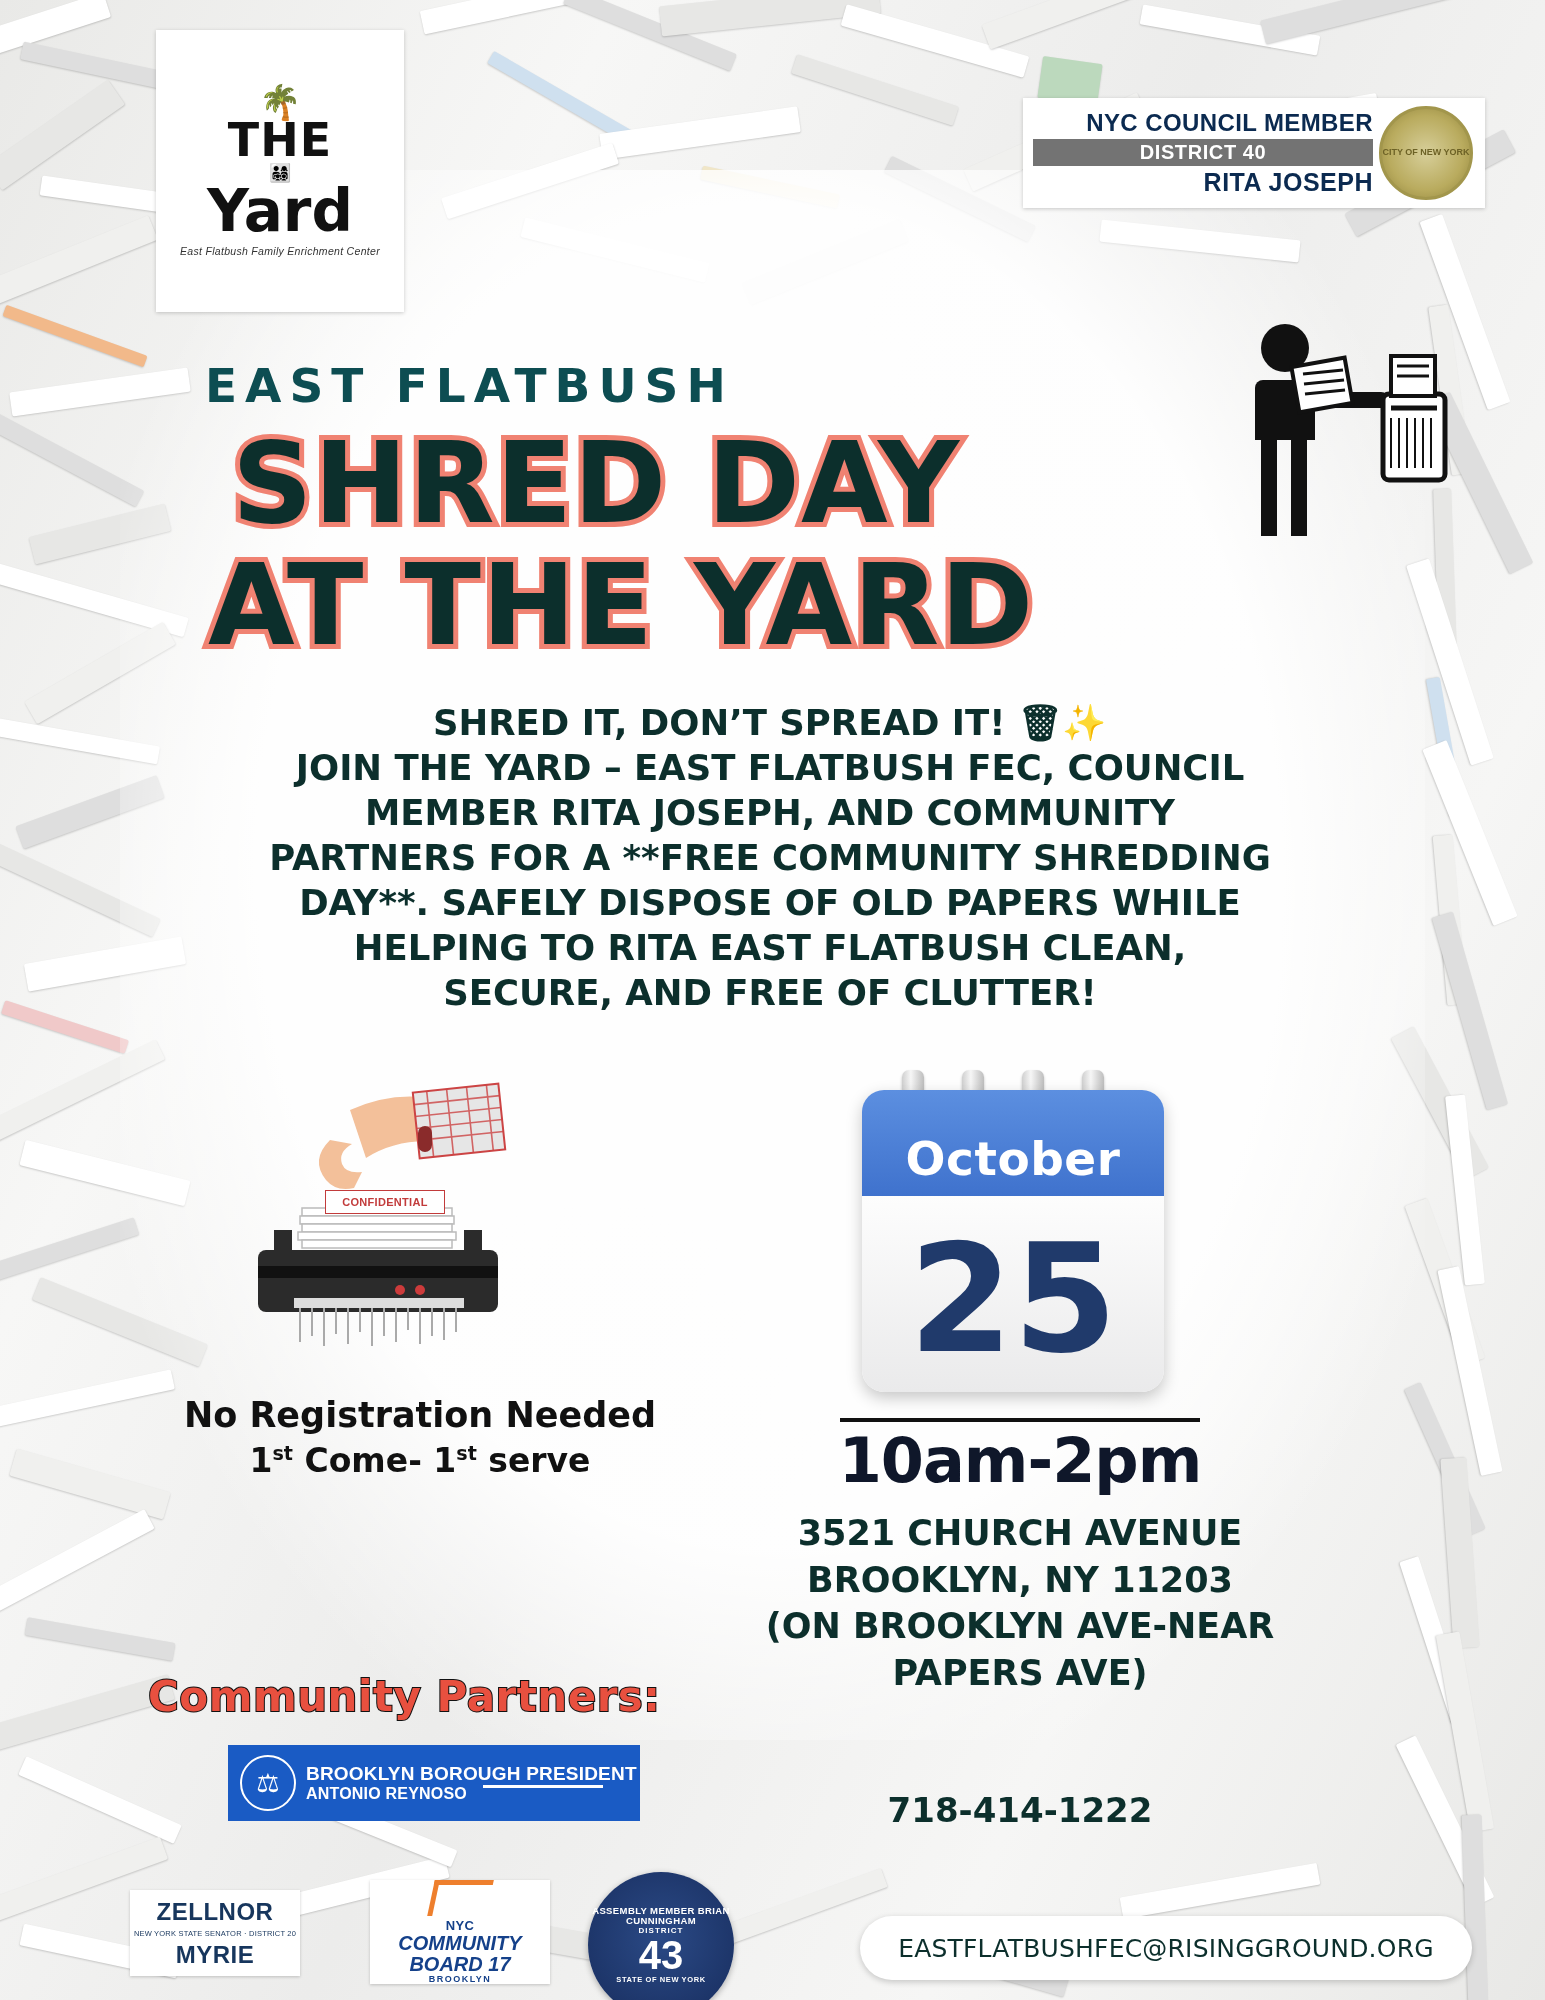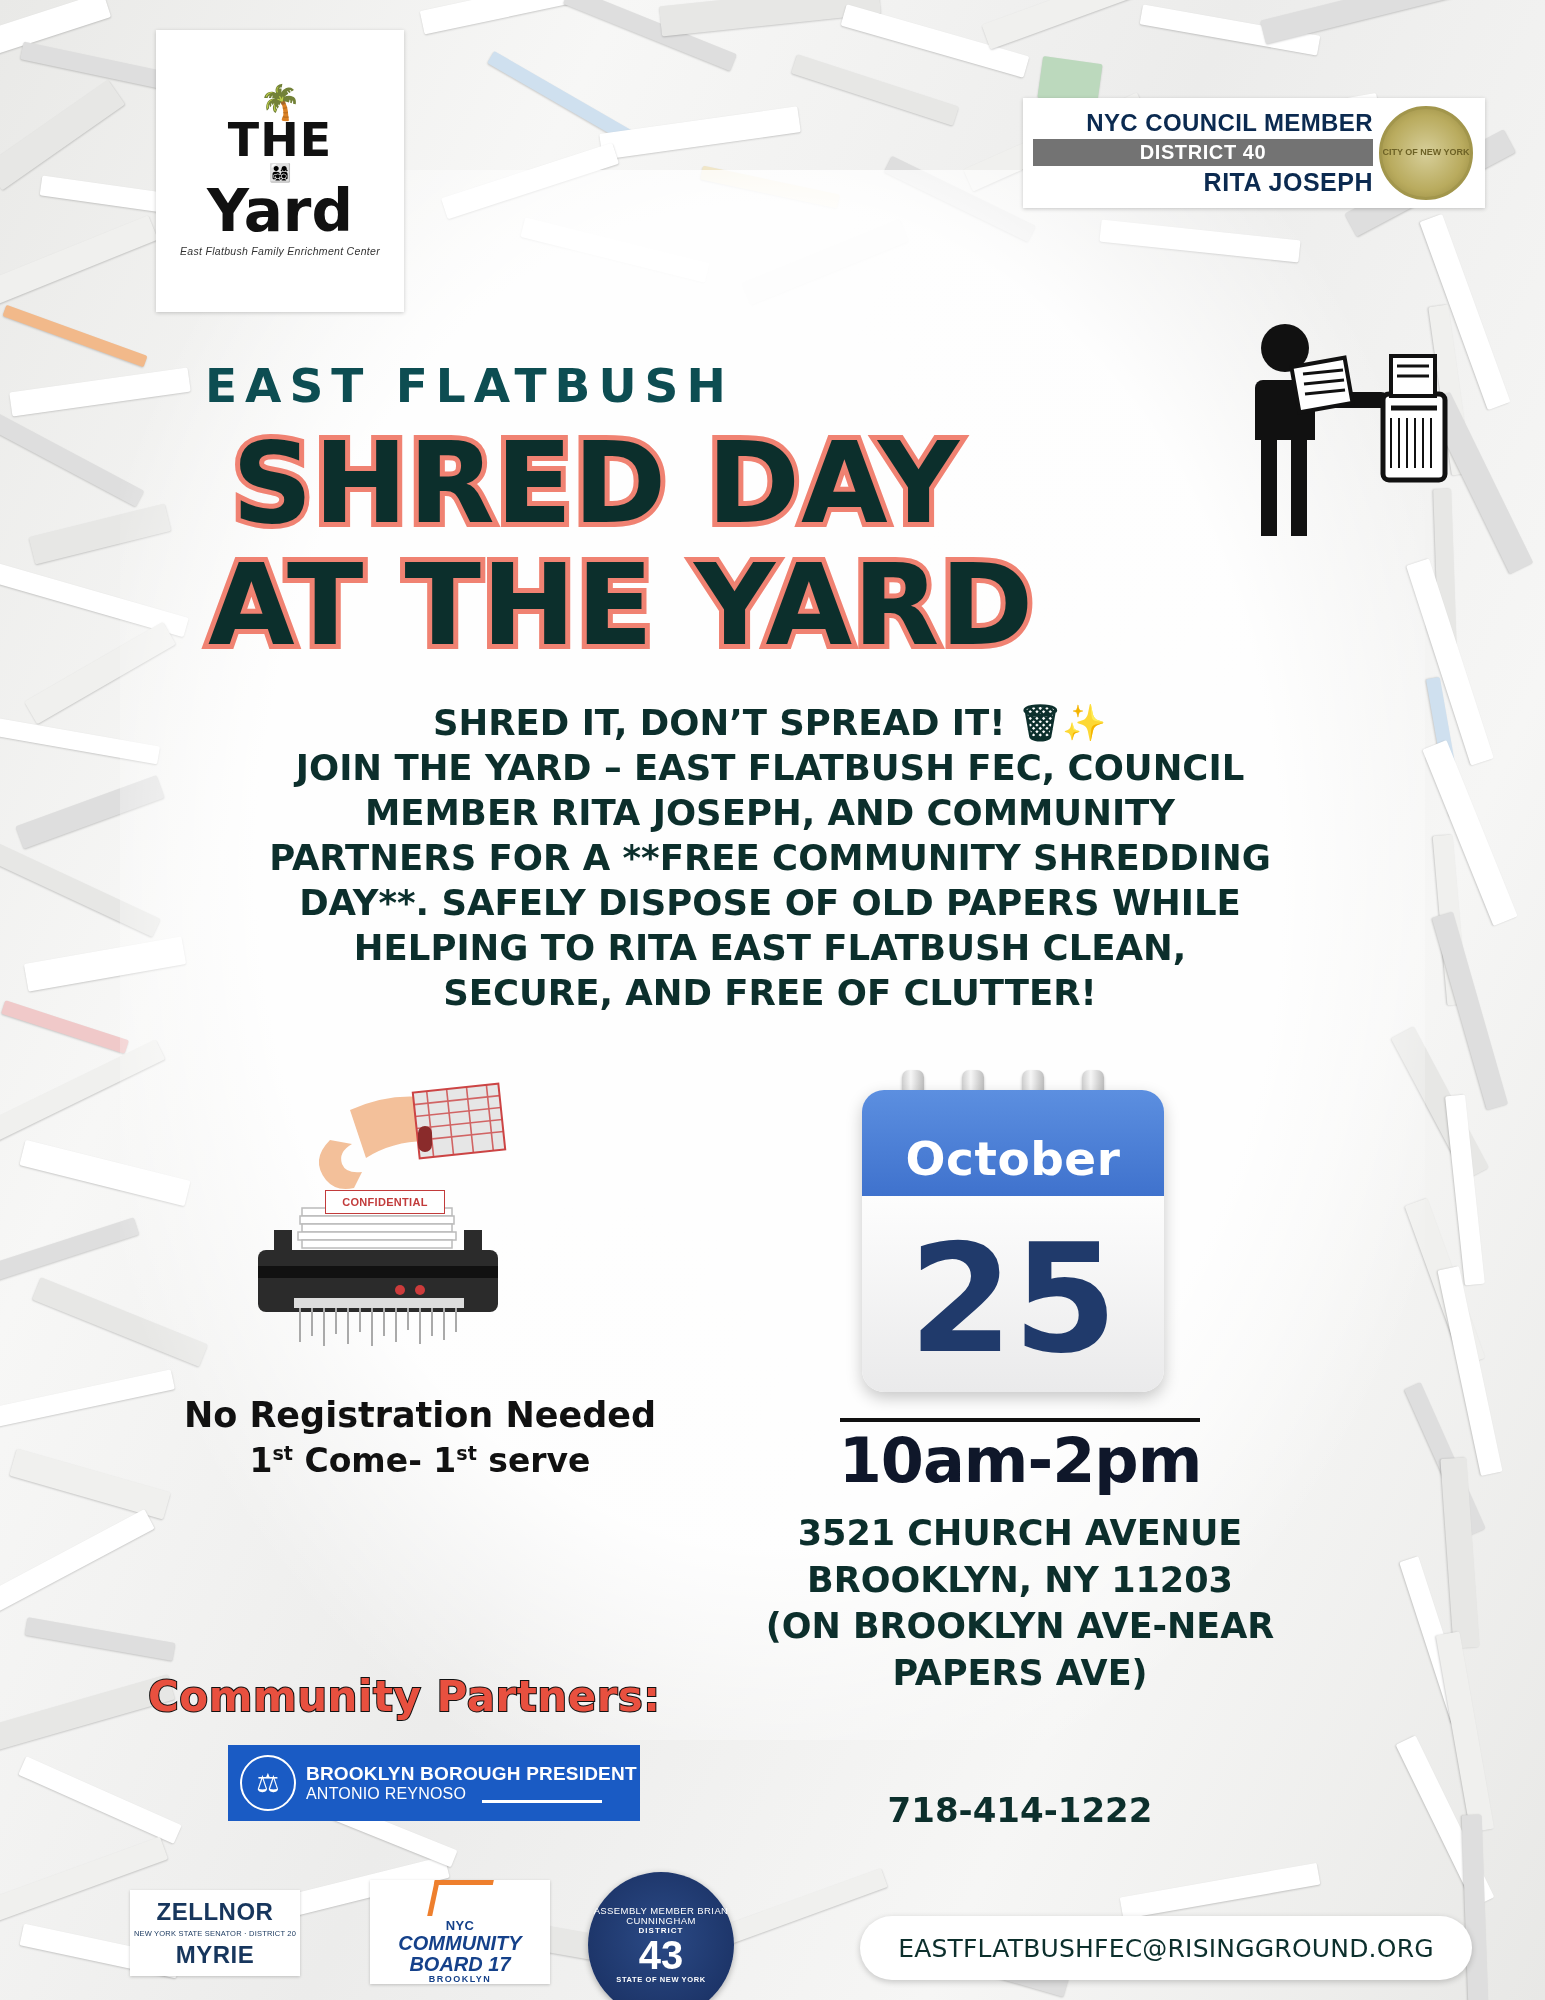--- a/index.html
+++ b/index.html
@@ -100,41 +100,41 @@
 
   
   .partners-title{position:absolute;left:148px;top:1672px;font-family:"DejaVu Sans", sans-serif;font-weight:bold;
      font-size:42px;color:#e8503f;-webkit-text-stroke:2px #111;paint-order:stroke fill;letter-spacing:.5px;}
 
   .bp-logo{position:absolute;left:228px;top:1745px;width:400px;height:76px;background:#1a5bc4;display:flex;align-items:center;padding-left:12px;}
   .bp-seal{width:52px;height:52px;border-radius:50%;border:2px solid #fff;display:flex;align-items:center;justify-content:center;
      font-size:26px;color:#fff;}
   .bp-txt{margin-left:10px;color:#fff;}
   .bp-l1{font-weight:bold;font-size:19px;letter-spacing:.2px;}
-  .bp-l2{font-weight:normal;font-size:16px;letter-spacing:.2px;display:flex;align-items:flex-end;gap:16px;}
+  .bp-l2{font-weight:bold;font-size:16px;letter-spacing:.2px;display:flex;align-items:flex-start;gap:16px;}
   .bp-l2 .rule{display:inline-block;width:120px;height:3px;background:#fff;}
 
   .zell-logo{position:absolute;left:130px;top:1890px;width:170px;height:86px;background:#fff;
      display:flex;flex-direction:column;align-items:center;justify-content:center;box-shadow:0 1px 3px rgba(0,0,0,.2);}
   .zell-1{font-weight:bold;font-size:24px;color:#17365d;letter-spacing:.5px;}
   .zell-2{font-size:7.5px;color:#17365d;letter-spacing:.2px;margin:3px 0;}
   .zell-3{font-weight:bold;font-size:24px;color:#17365d;letter-spacing:.5px;}
 
   .cb17{position:absolute;left:370px;top:1880px;width:180px;height:104px;background:#fff;
      display:flex;flex-direction:column;align-items:center;justify-content:center;box-shadow:0 1px 3px rgba(0,0,0,.2);}
   .cb-arrow{width:54px;height:34px;border:5px solid #ee7f2d;border-bottom:none;border-right:none;transform:skewX(-12deg);margin-bottom:2px;}
   .cb-1{font-size:13px;font-weight:bold;color:#15418a;letter-spacing:.4px;}
   .cb-2{font-size:20px;font-weight:bold;color:#15418a;font-style:italic;line-height:1.02;}
   .cb-3{font-size:9px;font-weight:bold;color:#15418a;letter-spacing:1.5px;}
 
   .assembly{position:absolute;left:588px;top:1872px;width:146px;height:146px;border-radius:50%;
      background:radial-gradient(circle at 50% 45%,#2b4a86 0%,#1d3569 70%,#14254c 100%);
      color:#fff;display:flex;flex-direction:column;align-items:center;justify-content:center;text-align:center;
      box-shadow:0 2px 6px rgba(0,0,0,.3);}
-  .as-top{font-size:9.5px;font-weight:normal;letter-spacing:.4px;line-height:1.1;}
+  .as-top{font-size:9.5px;font-weight:bold;letter-spacing:.4px;line-height:1.1;}
   .as-dist{font-size:8px;font-weight:bold;letter-spacing:1px;}
   .as-num{font-size:40px;font-weight:bold;line-height:1;}
   .as-bot{font-size:7.5px;font-weight:bold;letter-spacing:.6px;}
 
   .email-bar{position:absolute;left:860px;top:1916px;width:612px;height:64px;background:#fff;border-radius:32px;
      display:flex;align-items:center;justify-content:center;box-shadow:0 2px 6px rgba(0,0,0,.2);}
   .email-bar span{font-family:"DejaVu Sans", sans-serif;font-weight:normal;font-size:25px;color:#0c2f2c;letter-spacing:.2px;}
 </style>
 </head>
 <body>

